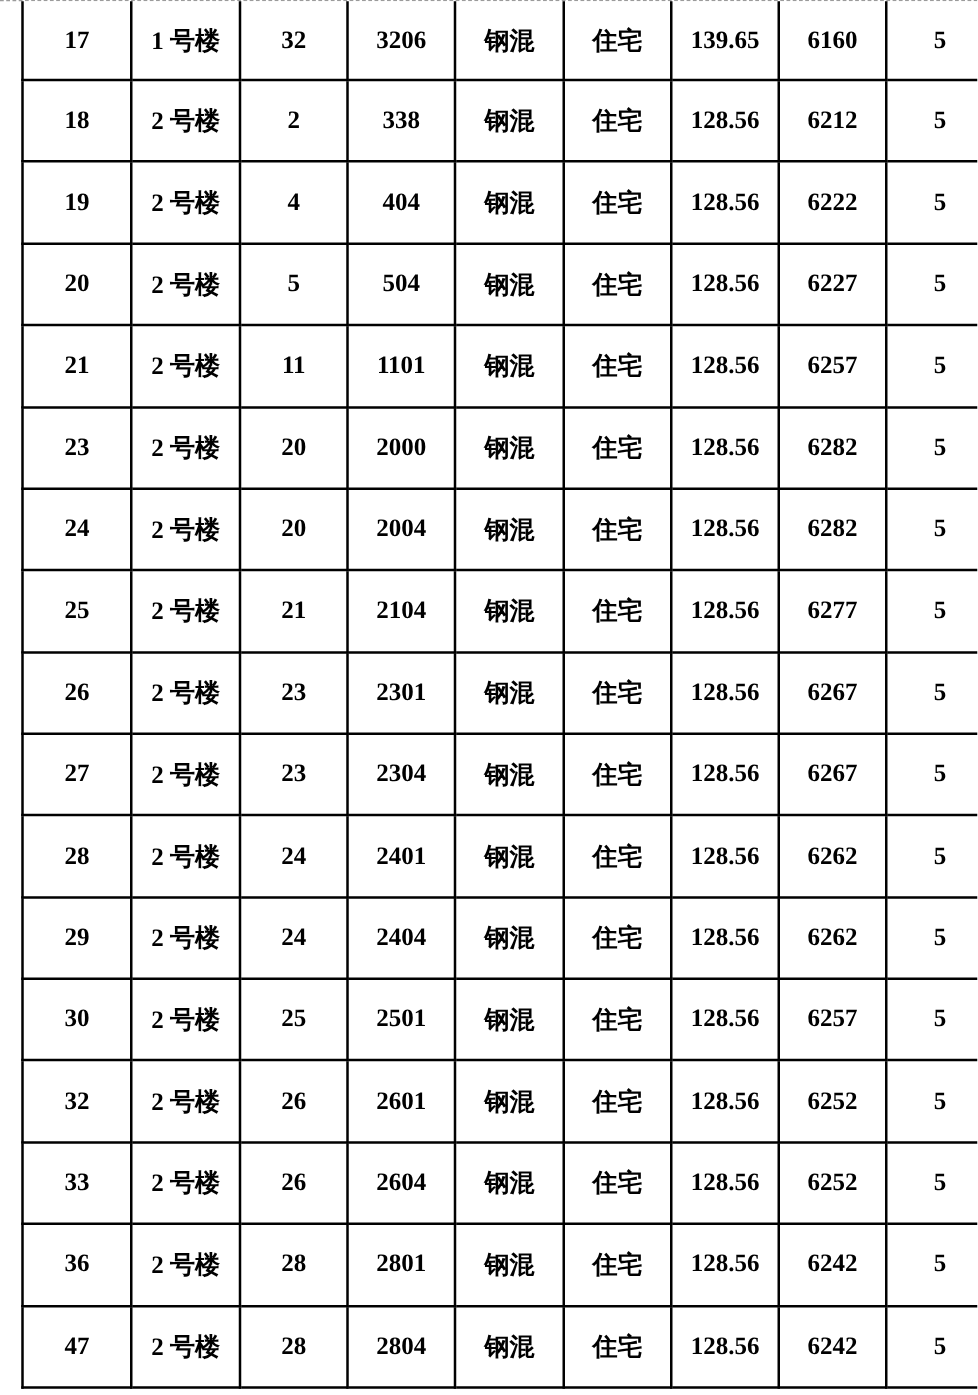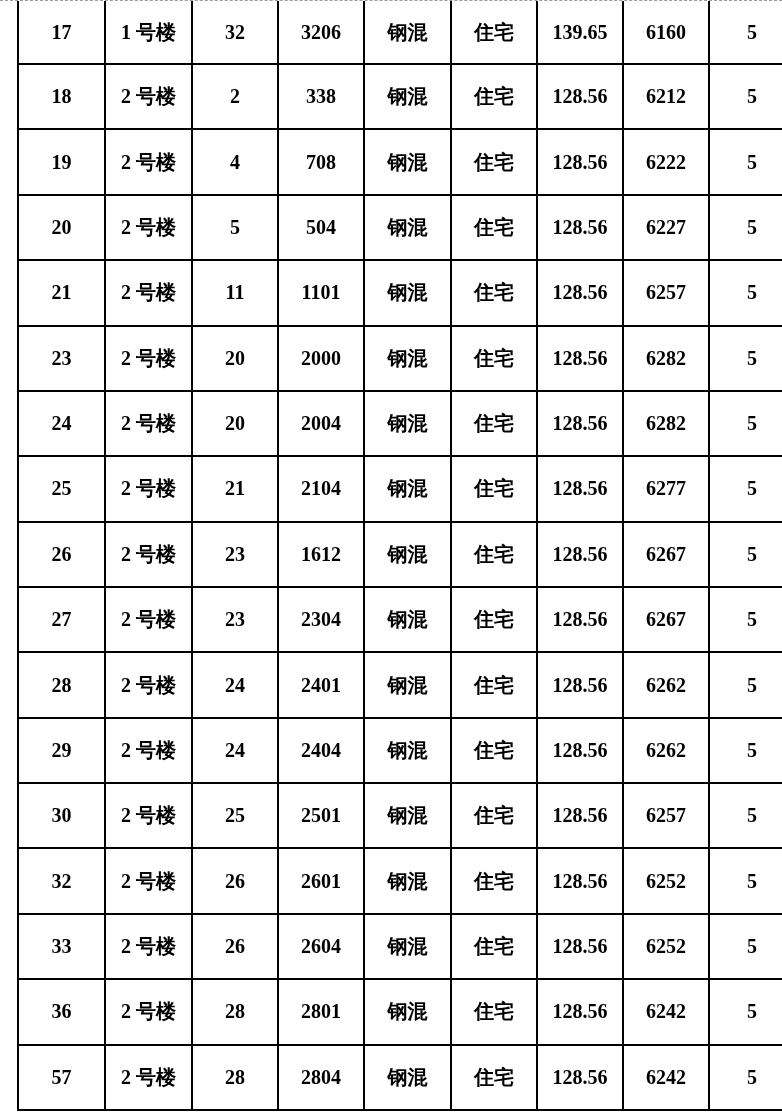--- a/index.html
+++ b/index.html
@@ -87,21 +87,21 @@
           <td>钢混</td>
           <td>住宅</td>
           <td>128.56</td>
           <td>6212</td>
           <td>5</td>
         </tr>
         <tr>
           <td>19</td>
           <td>2 号楼</td>
           <td>4</td>
-          <td>708</td>
+          <td>404</td>
           <td>钢混</td>
           <td>住宅</td>
           <td>128.56</td>
           <td>6222</td>
           <td>5</td>
         </tr>
         <tr>
           <td>20</td>
           <td>2 号楼</td>
           <td>5</td>
@@ -153,21 +153,21 @@
           <td>钢混</td>
           <td>住宅</td>
           <td>128.56</td>
           <td>6277</td>
           <td>5</td>
         </tr>
         <tr>
           <td>26</td>
           <td>2 号楼</td>
           <td>23</td>
-          <td>1612</td>
+          <td>2301</td>
           <td>钢混</td>
           <td>住宅</td>
           <td>128.56</td>
           <td>6267</td>
           <td>5</td>
         </tr>
         <tr>
           <td>27</td>
           <td>2 号楼</td>
           <td>23</td>
@@ -238,21 +238,21 @@
           <td>2 号楼</td>
           <td>28</td>
           <td>2801</td>
           <td>钢混</td>
           <td>住宅</td>
           <td>128.56</td>
           <td>6242</td>
           <td>5</td>
         </tr>
         <tr>
-          <td>57</td>
+          <td>47</td>
           <td>2 号楼</td>
           <td>28</td>
           <td>2804</td>
           <td>钢混</td>
           <td>住宅</td>
           <td>128.56</td>
           <td>6242</td>
           <td>5</td>
         </tr>
       </tbody>

